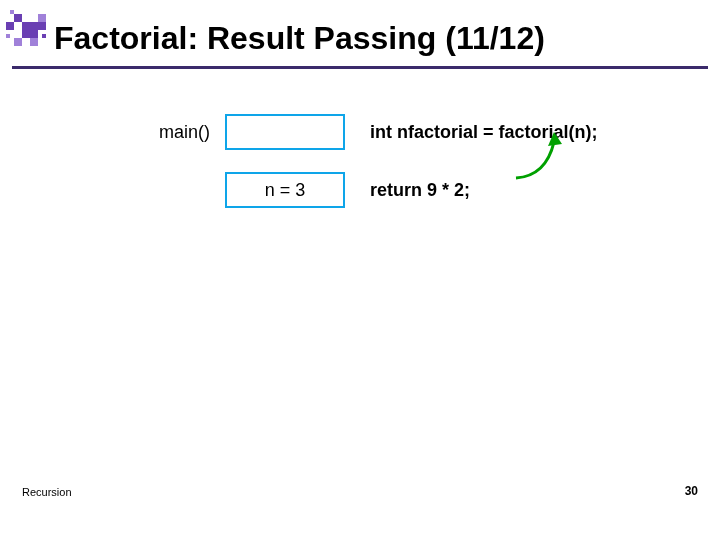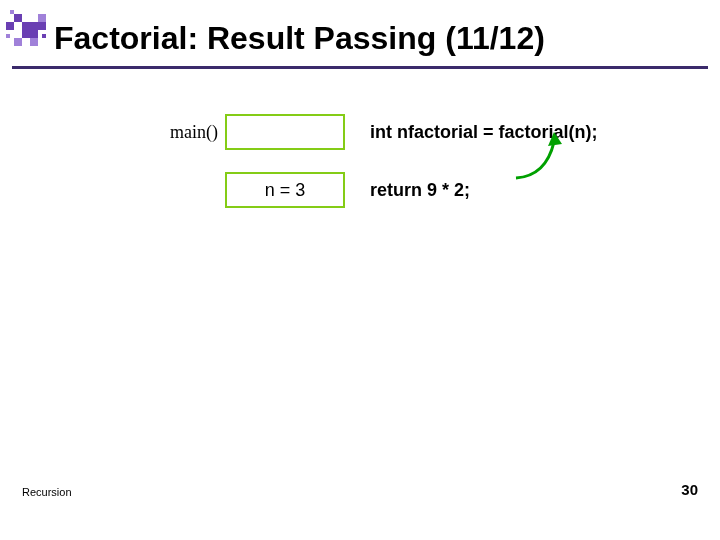--- a/index.html
+++ b/index.html
@@ -64,34 +64,33 @@
     right: 0;
     font-family: Verdana, Geneva, sans-serif;
     font-size: 18px;
   }
   .row {
     position: relative;
     height: 58px;
   }
   .col-fn {
     position: absolute;
-    left: 8px;
+    left: 0;
     width: 210px;
     text-align: right;
     top: 12px;
     color: #000;
-    font-family: Liberation Serif, serif;
   }
   .col-box {
     position: absolute;
     left: 225px;
     top: 4px;
     width: 120px;
     height: 36px;
-    border: 2px solid #84cc16;
+    border: 2px solid #0ea5e9;
     box-sizing: border-box;
     text-align: center;
     line-height: 32px;
     color: #000;
   }
   .col-code {
     position: absolute;
     left: 370px;
     top: 12px;
     color: #000;
@@ -110,21 +109,21 @@
     position: absolute;
     left: 22px;
     bottom: 14px;
     font-size: 11px;
     color: #000;
   }
   .footer-right {
     position: absolute;
     right: 22px;
     bottom: 14px;
-    font-size: 15px;
+    font-size: 12px;
     font-weight: bold;
     color: #000;
   }
 </style>
 </head>
 <body>
 
 <div class="slide">
 
   <div class="logo">

